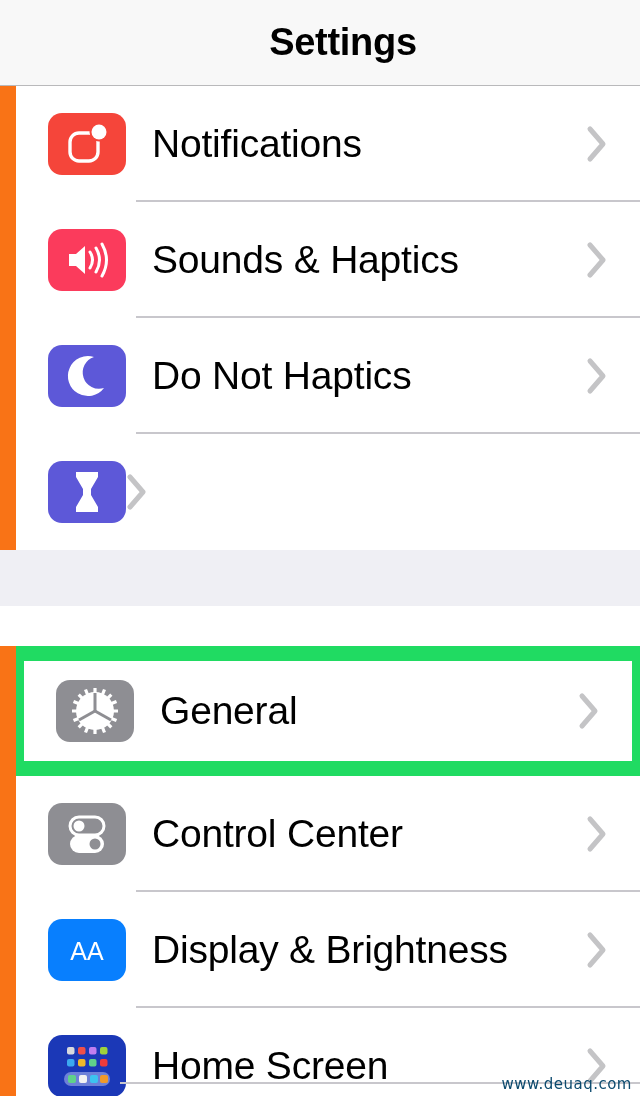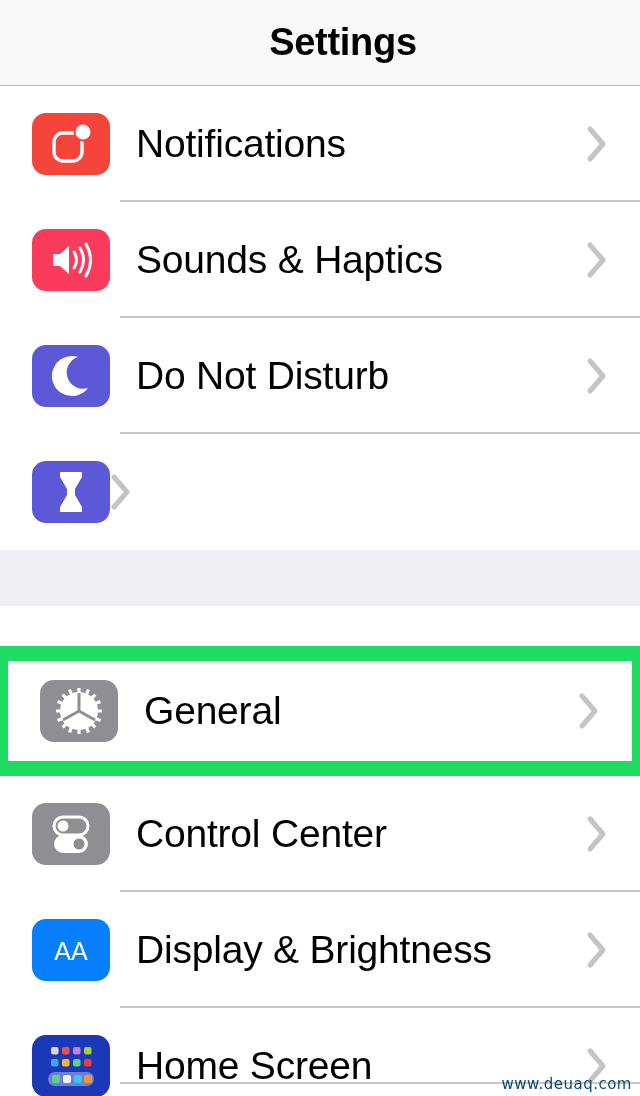--- a/index.html
+++ b/index.html
@@ -29,20 +29,21 @@
   .nav-title {
     font-size: 38px;
     font-weight: bold;
     color: #000000;
     letter-spacing: -0.3px;
   }
 
   
   .group {
     background: #f97316;
+    padding-left: 16px;
   }
   .group-gap {
     background: #efeff4;
     height: 56px;
   }
 
   .row {
     position: relative;
     height: 116px;
     display: flex;
@@ -159,21 +160,21 @@
     </div>
     <div class="sep"></div>
   </div>
 
   <div class="row">
     <div class="icon-wrap" style="background:#5d58d8;">
       <svg width="62" height="62" viewBox="0 0 62 62">
         <path d="M38 12 A20 20 0 1 0 48 43 A16 16 0 1 1 38 12 Z" fill="#ffffff"></path>
       </svg>
     </div>
-    <div class="row-label">Do Not Disturb</div>
+    <div class="row-label">Do Not Haptics</div>
     <div class="chevron">
       <svg width="22" height="38" viewBox="0 0 22 38">
           <polyline points="4,4 17,19 4,34" fill="none" stroke="#c4c4c6" stroke-width="5" stroke-linecap="round" stroke-linejoin="round"></polyline>
         </svg>
     </div>
     <div class="sep"></div>
   </div>
 
   <div class="row no-sep">
     <div class="icon-wrap" style="background:#5d58d8;">

